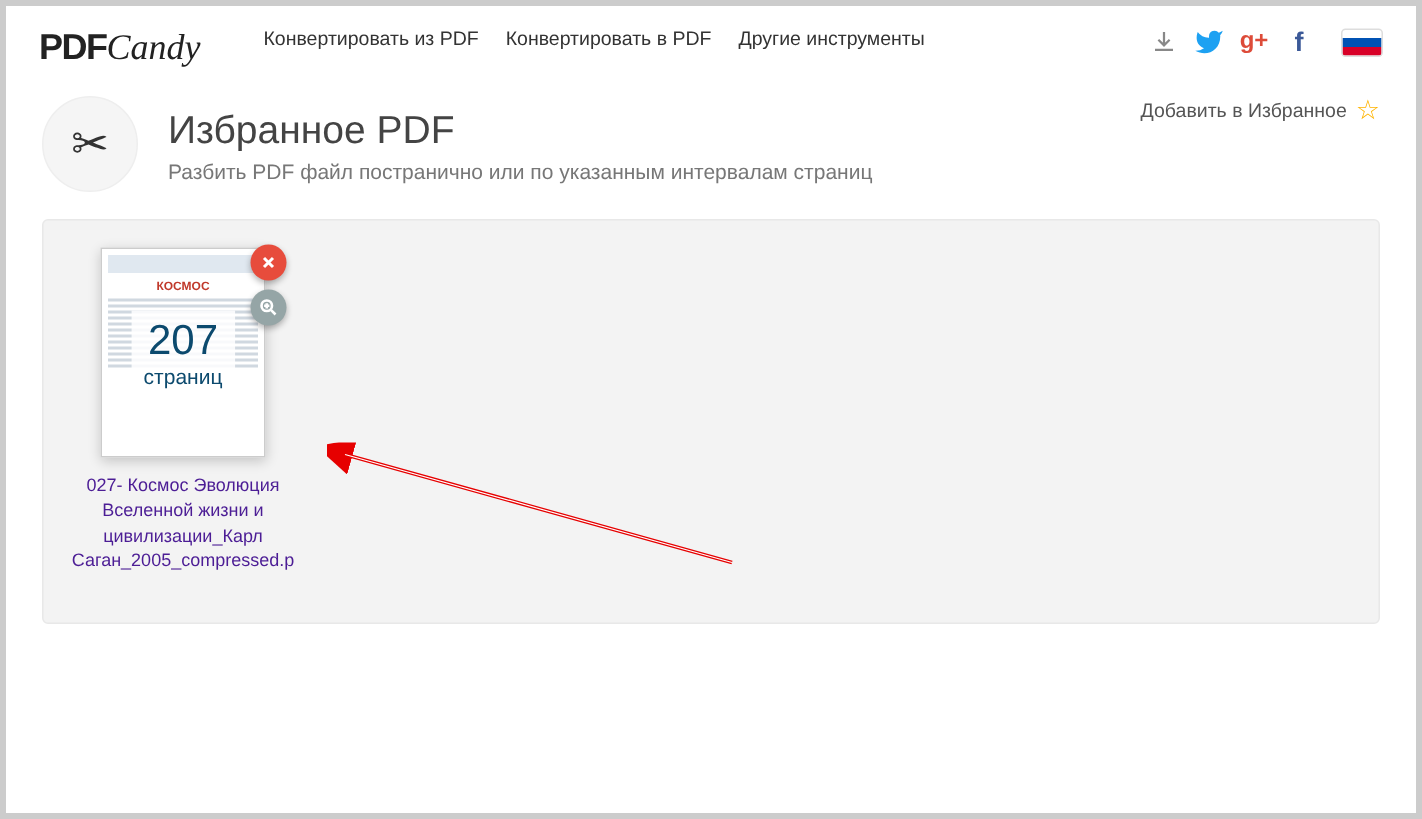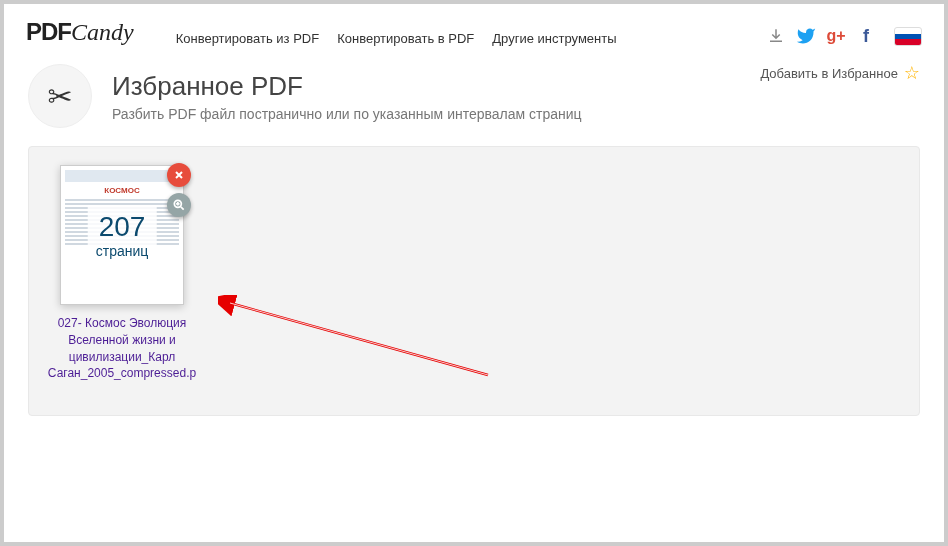--- a/index.html
+++ b/index.html
@@ -1,21 +1,21 @@
 <!DOCTYPE html>
 <html><head>
 <meta charset="utf-8">
 <style>
 * { margin: 0; padding: 0; box-sizing: border-box; }
 body { font-family: Arial, sans-serif; background: #fff; width: 948px; height: 546px; overflow: hidden; position: relative; }
 
 .outer-border { position: absolute; top: 0; left: 0; right: 0; bottom: 0; border: 4px solid #ccc; }
 .inner-container { position: absolute; top: 8px; left: 18px; right: 18px; bottom: 18px; background: #fff; }
 
-.header { display: flex; align-items: flex-end; padding: 10px 8px; background: #fff; }
+.header { display: flex; align-items: flex-start; padding: 10px 8px; background: #fff; }
 .logo { font-size: 24px; font-weight: bold; color: #222; margin-right: 18px; cursor: pointer; }
 .logo-pdf { letter-spacing: -1px; }
 .logo-candy { font-family: cursive; font-weight: normal; font-style: italic; }
 
 .nav { display: flex; gap: 18px; padding-left: 24px; }
 .nav-item { font-size: 13px; color: #333; cursor: pointer; }
 
 .header-right { margin-left: auto; display: flex; align-items: center; gap: 10px; }
 .icon-btn { width: 20px; height: 20px; cursor: pointer; display: flex; align-items: center; justify-content: center; }
 .twitter { color: #1da1f2; font-size: 18px; }
@@ -31,21 +31,21 @@
 
 .tool-header { display: flex; align-items: center; gap: 20px; }
 .tool-icon-circle { width: 64px; height: 64px; border-radius: 50%; background: #f5f5f5; border: 1px solid #eee; display: flex; align-items: center; justify-content: center; flex-shrink: 0; }
 .scissors { font-size: 30px; color: #333; }
 .tool-text h1 { font-size: 26px; font-weight: normal; color: #444; margin-bottom: 4px; }
 .tool-text p { font-size: 14px; color: #777; }
 
 .workspace { margin: 0 10px; background: #f3f3f3; border: 1px solid #e8e8e8; border-radius: 4px; padding: 18px; min-height: 270px; position: relative; }
 
 .file-thumb-wrapper { width: 150px; text-align: center; position: relative; }
-.file-thumb { width: 124px; height: 140px; background: #fff; border: 1px solid #ccc; margin: 0 auto; position: relative; box-shadow: 0 2px 8px rgba(0,0,0,.2); cursor: pointer; }
+.file-thumb { width: 110px; height: 140px; background: #fff; border: 1px solid #ccc; margin: 0 auto; position: relative; box-shadow: 0 2px 8px rgba(0,0,0,.2); cursor: pointer; }
 .thumb-header { height: 12px; background: #e0e8f0; margin: 4px; }
 .thumb-title { color: #c0392b; font-size: 8px; text-align: center; font-weight: bold; margin-top: 2px; }
 .thumb-lines { margin: 4px; }
 .thumb-line { height: 2px; background: #d0d8e0; margin-bottom: 2px; }
 .page-overlay { position: absolute; top: 50%; left: 50%; transform: translate(-50%, -50%); text-align: center; background: rgba(255,255,255,0.85); padding: 4px 8px; }
 .page-count { font-size: 28px; color: #0c4a6e; font-weight: normal; }
 .page-label { font-size: 14px; color: #0c4a6e; }
 
 .file-name { font-size: 12px; color: #4c1d95; margin-top: 10px; line-height: 1.4; word-break: break-word; }
 

